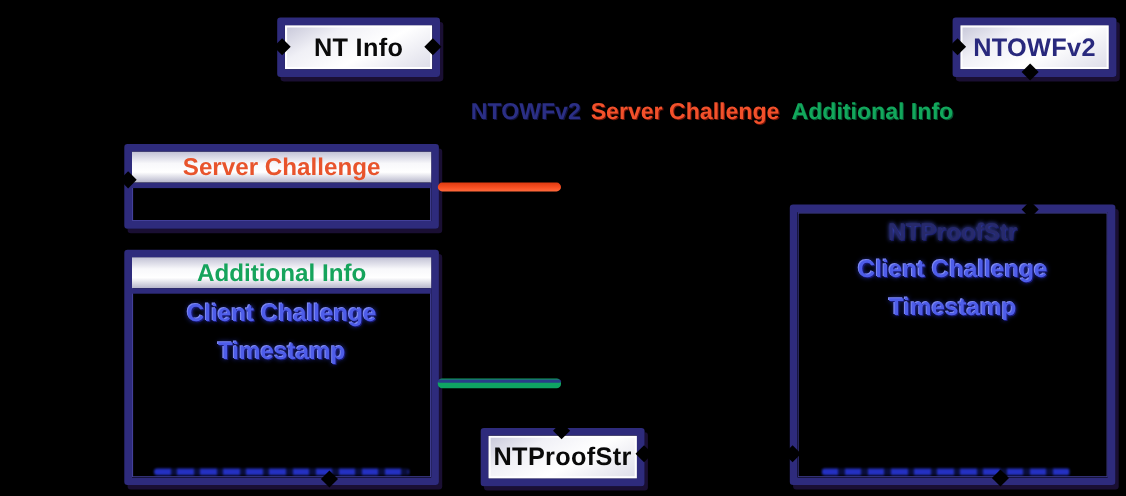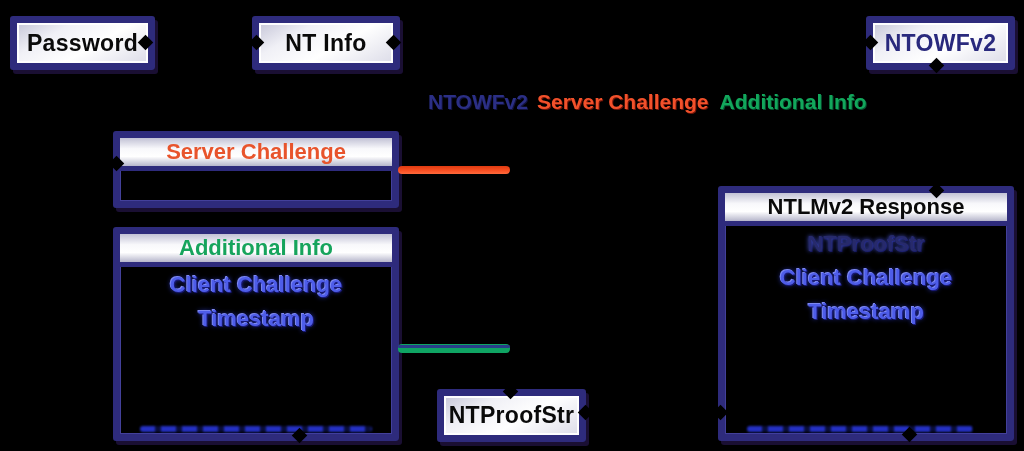--- a/index.html
+++ b/index.html
@@ -71,23 +71,20 @@
   #smudge-right{left:747px;width:226px;}
 
   
   .notch{position:absolute;width:11px;height:11px;background:#000;transform:rotate(45deg);}
 </style>
 </head>
 <body>
 
 <div id="canvas">
 
-  <div class="sbox" id="box-password">
-    <span>Password</span>
-  </div>
   <div class="sbox" id="box-nthash">
     <span>NT Info</span>
   </div>
   <div class="sbox" id="box-ntowfv2">
     <span>NTOWFv2</span>
   </div>
 
   <div id="formula">
     <span class="f-navy">NTOWFv2</span>
     <span class="f-orange">Server Challenge</span>
@@ -103,21 +100,20 @@
     <div class="rows">
       <div class="row blue-glow">Client Challenge</div>
       <div class="row blue-glow">Timestamp</div>
     </div>
   </div>
 
   <div class="hline" id="orange-line"></div>
   <div class="hline" id="green-line"></div>
 
   <div class="bbox" id="box-ntlm">
-    <div class="hdr">NTLMv2 Response</div>
     <div class="rows">
       <div class="row navy-glow">NTProofStr</div>
       <div class="row blue-glow">Client Challenge</div>
       <div class="row blue-glow">Timestamp</div>
     </div>
   </div>
 
   <div class="sbox" id="box-ntproofstr">
     <span>NTProofStr</span>
   </div>

